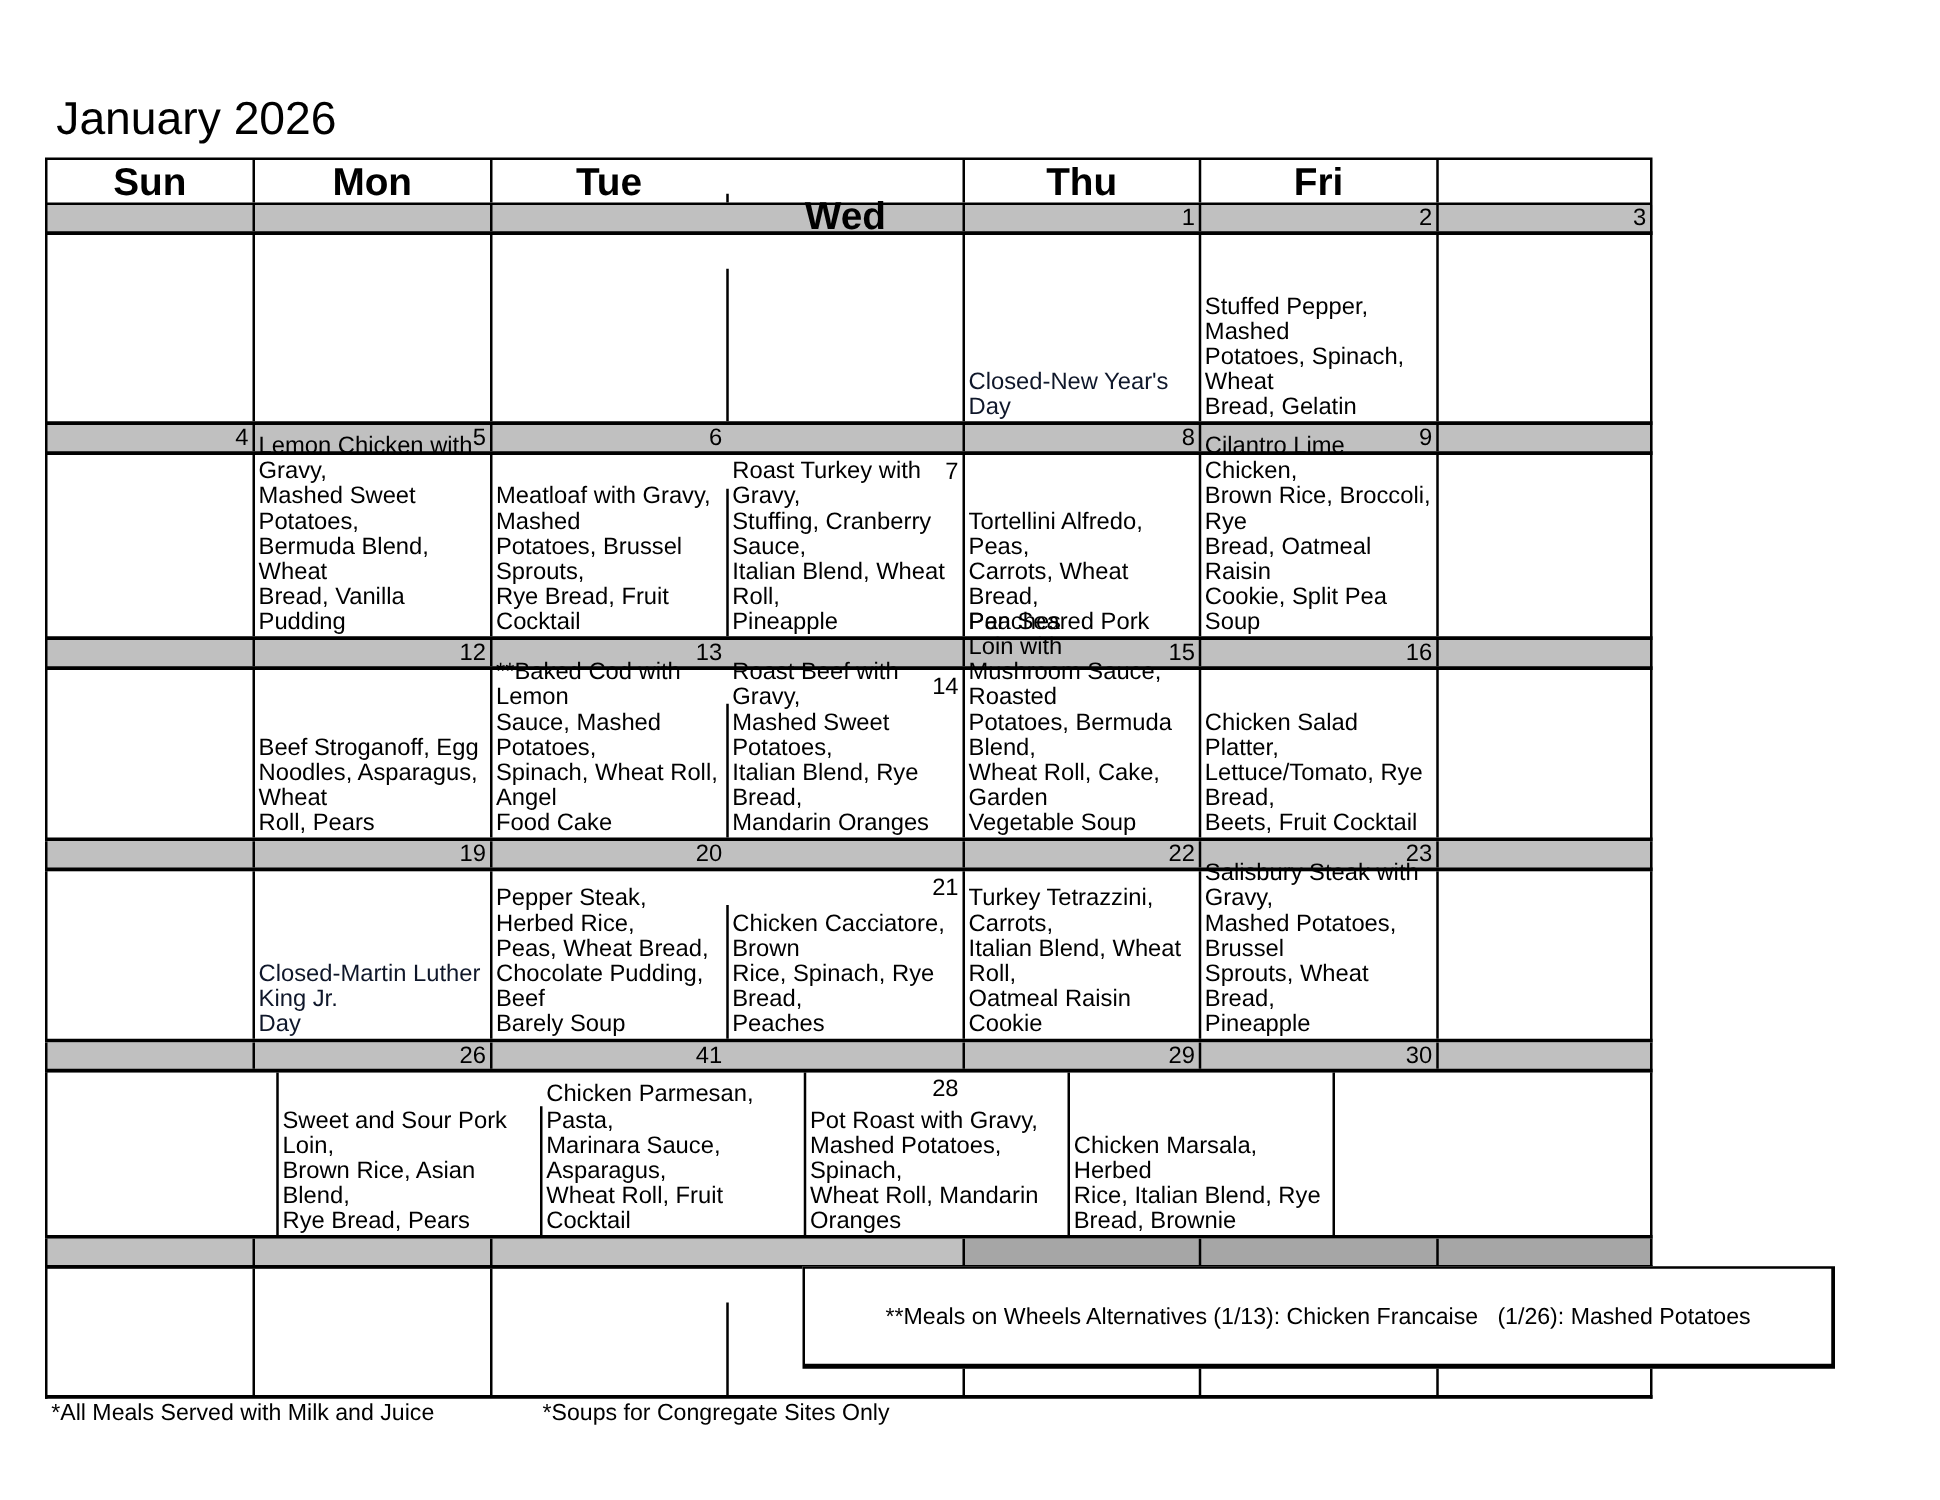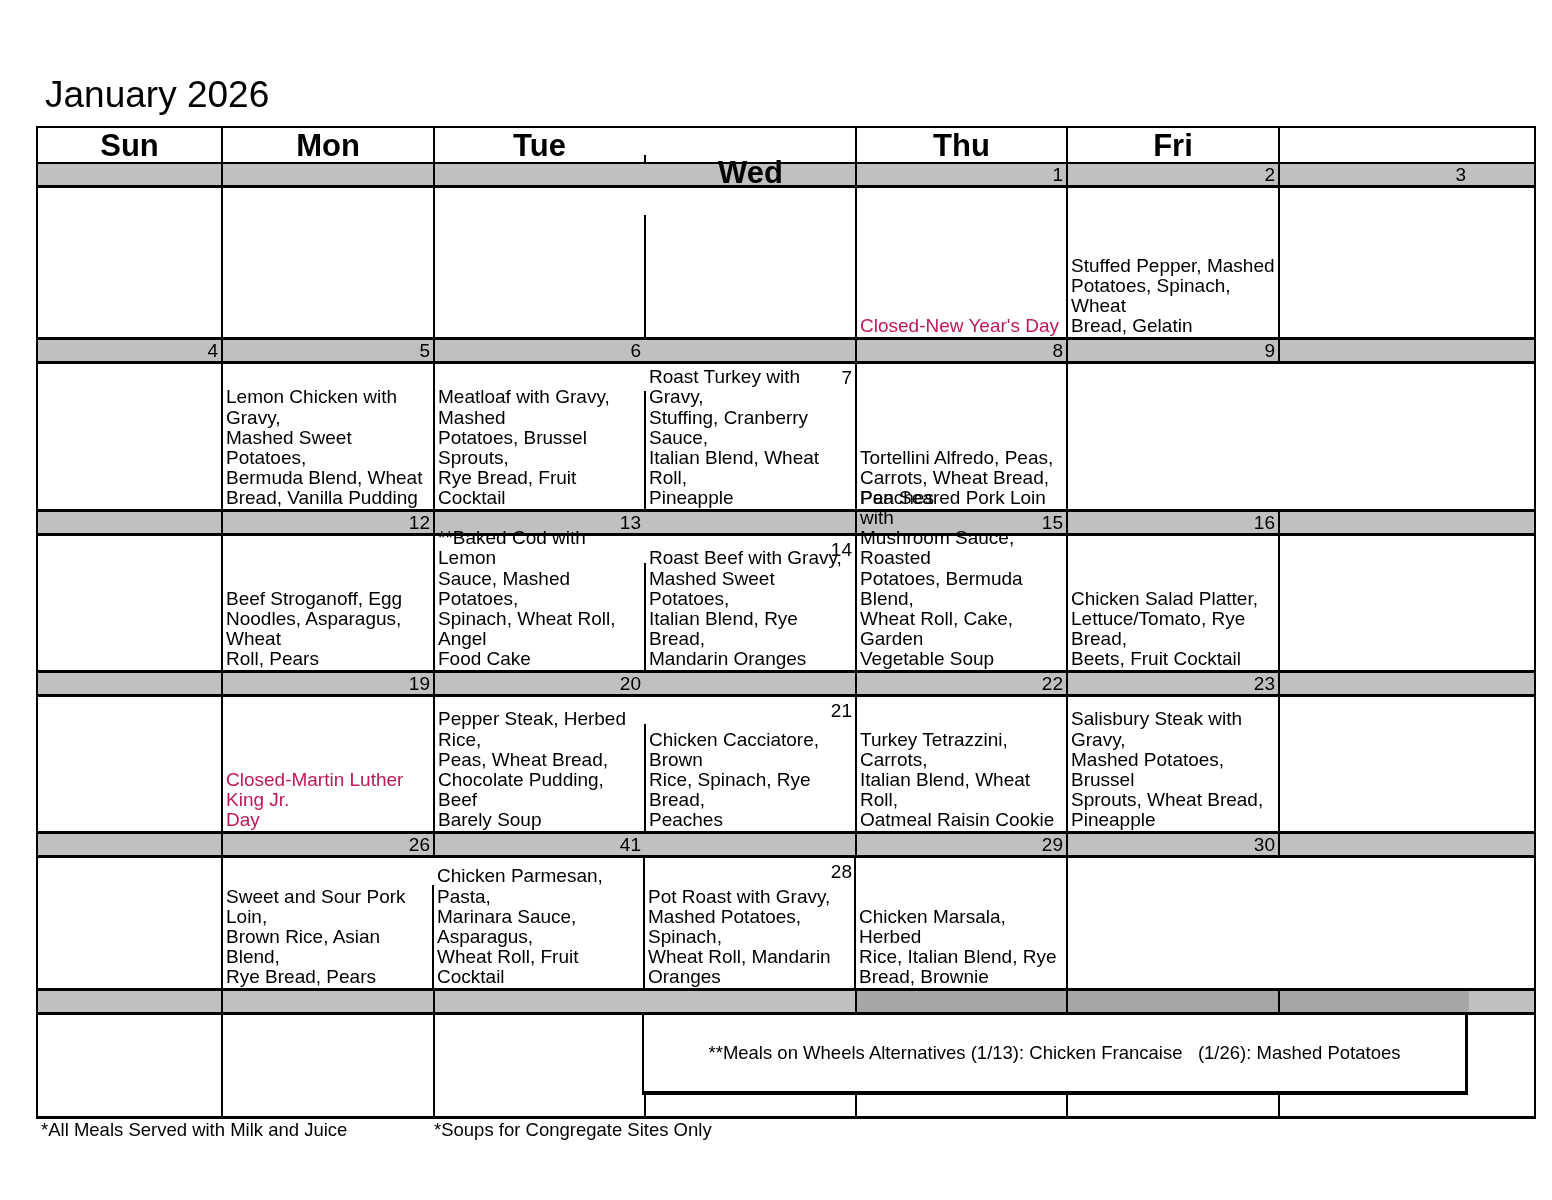--- a/index.html
+++ b/index.html
@@ -1,34 +1,34 @@
 <!DOCTYPE html>
 <html><head>
   <meta charset="utf-8">
   <style>
     html, body { margin: 0; padding: 0; background: #ffffff; }
     body { width: 1552px; height: 1200px; position: relative; overflow: hidden;
            font-family: "Liberation Sans", sans-serif; color: #000; }
     .title { position: absolute; left: 45px; top: 66px; font-size: 37px; line-height: 58px;
              font-weight: normal; letter-spacing: 0; }
-    .grid { position: absolute; left: 36px; top: 126px; width: 1500px; }
+    .grid { position: absolute; left: 36px; top: 126px; width: 1286px; }
     .row { display: flex; box-sizing: border-box; }
     .cell { box-sizing: border-box; border-left: 2px solid #000; position: relative; }
     .cell:first-child { border-left: none; }
     .hdr-row { height: 38px; border: 2px solid #000; border-bottom: 2px solid #000; }
     .hdr-row .cell { font-weight: bold; font-size: 31px; text-align: center; line-height: 36px; }
     .band { height: 24px; background: #c0c0c0; border-left: 2px solid #000; border-right: 2px solid #000;
             border-bottom: 3px solid #000; }
     .band .cell { font-size: 19px; text-align: right; padding-right: 3px; line-height: 22px; }
     .band .cell.dark { background: #a6a6a6; }
     .content { border-left: 2px solid #000; border-right: 2px solid #000; border-bottom: 3px solid #000; }
     .content .cell { display: flex; flex-direction: column; justify-content: flex-end;
                      padding: 0 2px 1px 3px; font-size: 19px; line-height: 20.1px; }
     .menu-text { white-space: pre-line; }
-    .closed { color: #be185d; }
+    .closed { color: #0f172a; }
     .w1 { height: 152px; }
     .w2 { height: 148px; }
     .w3 { height: 137px; }
     .w4 { height: 137px; }
     .w5 { height: 133px; }
     .w6 { height: 104px; }
     .c0 { width: 183px; } .c1 { width: 212px; } .c2 { width: 211px; } .c3 { width: 211px; margin-top: 27px; }
     .c4 { width: 211px; } .c5 { width: 212px; } .c6 { width: 191px; }
     .note-box { position: absolute; left: 642px; top: 1013px; width: 826px; height: 82px;
                 box-sizing: border-box; border: 2px solid #000; border-bottom: 4px solid #000;
@@ -116,20 +116,26 @@
         <span class="menu-text">Roast Turkey with Gravy,
 Stuffing, Cranberry Sauce,
 Italian Blend, Wheat Roll,
 Pineapple</span>
       </div>
     <div class="cell c4">
         <span class="menu-text">Tortellini Alfredo, Peas,
 Carrots, Wheat Bread,
 Peaches</span>
       </div>
+    <div class="cell c5">
+        <span class="menu-text">Cilantro Lime Chicken,
+Brown Rice, Broccoli, Rye
+Bread, Oatmeal Raisin
+Cookie, Split Pea Soup</span>
+      </div>
     <div class="cell c6">
         <span class="menu-text"></span>
       </div>
   </div>
 
   <div class="row band">
     <div class="cell c0"></div>
     <div class="cell c1">12</div>
     <div class="cell c2">13</div>
     <div class="cell c3">14</div>

